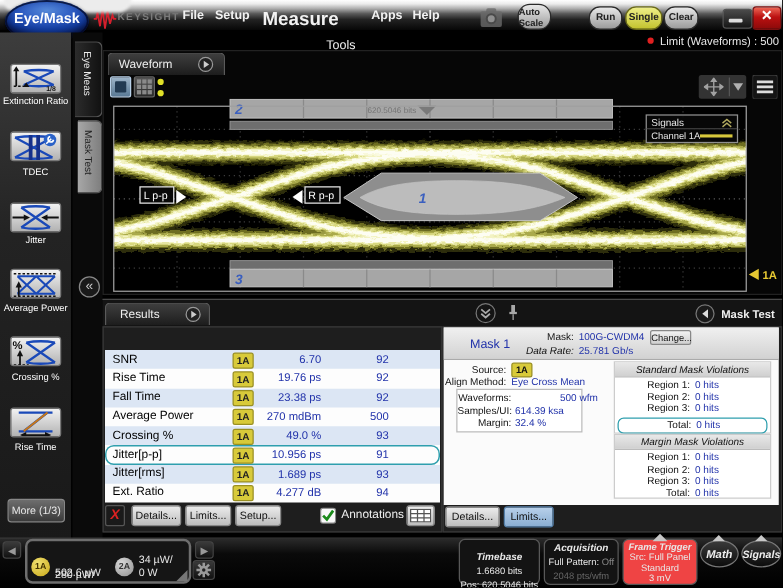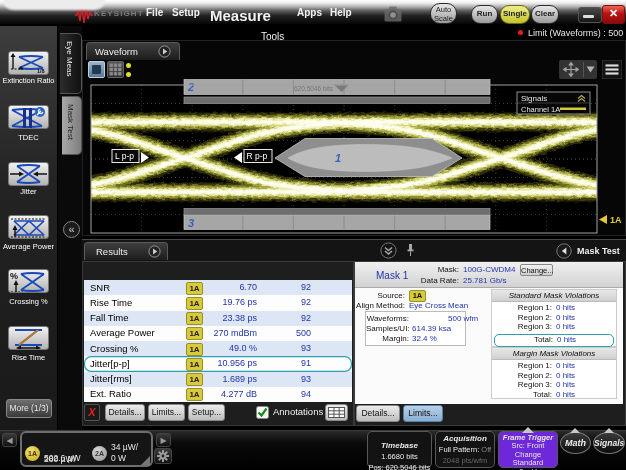--- a/index.html
+++ b/index.html
@@ -38,36 +38,40 @@
 <div class="txt" style="left:297px;top:7px;font-size:10px;font-weight:bold;color:#f2f2f2;">Apps</div>
 <div class="txt" style="left:330px;top:7px;font-size:10px;font-weight:bold;color:#f2f2f2;">Help</div>
 
 <svg class="abs" style="left:384px;top:6px;" width="18" height="16" viewBox="0 0 18 16">
   <rect x="0.5" y="3" width="17" height="12.5" rx="1.5" fill="#6a6a6a" opacity="0.8"></rect>
   <rect x="5" y="0.5" width="8" height="4" rx="1.5" fill="#6a6a6a" opacity="0.8"></rect>
   <circle cx="9" cy="9" r="4.4" fill="#4a4a4a"></circle>
   <circle cx="9" cy="9" r="2.8" fill="#909090"></circle>
 </svg>
 
-<div class="abs" style="left:430px;top:3px;width:27px;height:21px;border-radius:10px;border:1px solid #2a2a2a;
-  background:linear-gradient(#e8e8e8,#9a9a9a);color:#222;font-size:7.5px;font-weight:normal;text-align:center;line-height:8.5px;padding-top:2px;box-sizing:border-box;">Auto<br>Scale</div>
+<div class="abs" style="left:414px;top:3px;width:27px;height:21px;border-radius:10px;border:1px solid #2a2a2a;
+  background:linear-gradient(#e8e8e8,#9a9a9a);color:#222;font-size:7.5px;font-weight:bold;text-align:left;line-height:8.5px;padding-top:2px;box-sizing:border-box;">Auto<br>Scale</div>
 <div class="abs" style="left:471px;top:5px;width:25px;height:17px;border-radius:9px;border:1px solid #2a2a2a;
   background:linear-gradient(#e8e8e8,#9a9a9a);color:#222;font-size:8px;font-weight:bold;text-align:center;line-height:15px;">Run</div>
 <div class="abs" style="left:500px;top:5px;width:28px;height:17px;border-radius:9px;border:1px solid #6a6a18;
   background:linear-gradient(#eeee88,#c3c32e);color:#222;font-size:8px;font-weight:bold;text-align:center;line-height:15px;">Single</div>
 <div class="abs" style="left:531px;top:5px;width:26px;height:17px;border-radius:9px;border:1px solid #2a2a2a;
   background:linear-gradient(#e8e8e8,#9a9a9a);color:#222;font-size:8px;font-weight:bold;text-align:center;line-height:15px;">Clear</div>
 
 <div class="abs" style="left:578px;top:7px;width:22px;height:14px;border-radius:3px;border:1px solid #555;
   background:linear-gradient(#4a4a4a,#161616);"></div>
 <div class="abs" style="left:583px;top:15px;width:11px;height:3px;background:#ddd;border-radius:1px;"></div>
 <div class="abs" style="left:602px;top:5px;width:21px;height:17px;border-radius:3px;border:1px solid #7c1010;
   background:linear-gradient(#ee6655,#bb1111 45%,#8d0a0a);color:#fff;font-size:11px;font-weight:bold;text-align:center;line-height:15px;">✕</div>
 
 <div class="abs" style="left:3px;top:-7px;width:102px;height:17px;background:#ececec;border-radius:0 0 10px 10px;filter:blur(1.2px);"></div>
+<div class="abs" style="left:4px;top:0px;width:67px;height:34px;border-radius:50%;
+  background:radial-gradient(ellipse 75% 60% at 50% 25%,#5588d8 0%,#2a58c0 45%,#123a9a 75%,#0a2060 100%);
+  box-shadow:0 1px 3px rgba(0,0,0,.8), inset 0 -3px 7px rgba(0,0,25,.65), inset 0 0 0 1.5px rgba(5,15,50,.8);
+  color:#fff;font-size:11.5px;font-weight:bold;text-align:center;line-height:31px;">Eye/Mask</div>
 <svg class="abs" style="left:30px;top:26px;" width="15" height="7" viewBox="0 0 15 7">
       <path d="M2,1 L7.5,6 L13,1" fill="none" stroke="#9ec2f0" stroke-width="1.6"></path>
     </svg>
 
 <div class="abs" style="left:518px;top:29.5px;width:5px;height:5px;border-radius:50%;background:#e02020;"></div>
 <div class="txt" style="left:528px;top:27.5px;font-size:9px;color:#e8e8e8;">Limit (Waveforms) : 500</div>
 
 <div class="abs" id="sidebar" style="left:0;top:26px;width:57px;height:406px;
   background:linear-gradient(to bottom,#3d3d3d,#232323 40%,#191919);border-right:1px solid #000;"></div>
 <div class="abs" id="tabstrip" style="left:58px;top:26px;width:24px;height:406px;background:#0a0a0a;"></div>
@@ -441,21 +445,21 @@
 </svg>
 
 <div class="abs" style="left:354px;top:261px;width:272px;height:165px;background:#1e1e1e;border:1px solid #3a3a3a;box-sizing:border-box;"></div>
 <div class="abs" id="mtpanel" style="left:355px;top:262px;width:268px;height:142px;background:#fbfbfb;font-size:8px;color:#111;">
   <div class="abs" style="left:0;top:0;width:268px;height:25px;background:linear-gradient(#f0f0f0,#d2d2d2);border-bottom:1px solid #aaa;"></div>
   <div class="txt" style="left:21px;top:8px;font-size:10px;color:#2233aa;">Mask 1</div>
   <div class="txt" style="left:72px;top:2.5px;width:32px;text-align:right;">Mask:</div>
   <div class="txt" style="left:108px;top:2.5px;color:#2233aa;">100G-CWDM4</div>
   <div class="abs" style="left:165px;top:2px;width:33px;height:12px;background:linear-gradient(#f2f2f2,#cfcfcf);border:1px solid #888;border-radius:2px;
      font-size:7.5px;text-align:center;line-height:11px;box-sizing:border-box;">Change...</div>
-  <div class="txt" style="left:55px;top:14px;width:49px;text-align:right;">Data Rate:</div>
+  <div class="txt" style="left:55px;top:14px;width:49px;text-align:right;font-style:italic;">Data Rate:</div>
   <div class="txt" style="left:108px;top:14px;color:#2233aa;">25.781 Gb/s</div>
 
   <div class="txt" style="left:9px;top:29px;width:41px;text-align:right;">Source:</div>
   <div class="abs" style="left:54px;top:28px;width:15px;height:10px;background:#d8ca3a;border:1px solid #998f22;border-radius:2px;
      font-size:7.5px;font-weight:bold;text-align:center;line-height:10px;">1A</div>
   <div class="txt" style="left:0px;top:39px;width:50px;text-align:right;">Align Method:</div>
   <div class="txt" style="left:54px;top:39px;color:#2233aa;">Eye Cross Mean</div>
   <div class="abs" style="left:10px;top:49px;width:99px;height:33px;background:#fff;border:1px solid #bbb;">
     <div class="txt" style="left:0px;top:2px;width:43px;text-align:right;">Waveforms:</div>
     <div class="txt" style="left:46px;top:2px;color:#2233aa;padding-left:36px;">500 wfm</div>
@@ -534,24 +538,24 @@
   <div style="font-size:7.5px;margin-top:2px;">Pos: 620.5046 bits</div>
 </div>
 
 <div class="abs" style="left:435px;top:431px;width:60px;height:37px;background:#131313;border:1px solid #585858;border-radius:5px;box-sizing:border-box;
   color:#e8e8e8;text-align:center;">
   <div style="font-size:8px;font-weight:bold;font-style:italic;margin-top:2px;">Acquisition</div>
   <div style="font-size:7.5px;margin-top:2px;">Full Pattern: <span style="color:#888;">Off</span></div>
   <div style="font-size:7.5px;margin-top:2px;color:#666;">2048 pts/wfm</div>
 </div>
 
-<div class="abs" style="left:498px;top:431px;width:60px;height:37px;background:#6d28d9;border:1px solid #585858;border-radius:5px;box-sizing:border-box;
+<div class="abs" style="left:498px;top:431px;width:60px;height:37px;background:#ef4444;border:1px solid #585858;border-radius:5px;box-sizing:border-box;
   color:#e8e8e8;text-align:center;">
   <div style="font-size:7.5px;font-weight:bold;font-style:italic;margin-top:1px;">Frame Trigger</div>
-  <div style="font-size:7.5px;line-height:8.5px;">Src: Front Change</div>
+  <div style="font-size:7.5px;line-height:8.5px;">Src: Full Panel</div>
   <div style="font-size:7.5px;line-height:8.5px;">Standard</div>
   <div style="font-size:7.5px;line-height:8.5px;">3 mV</div>
 </div>
 <div class="abs" style="left:522px;top:426.5px;width:0;height:0;border-left:6px solid transparent;border-right:6px solid transparent;border-bottom:6px solid #c8c8c8;z-index:5;"></div>
 
 <div class="abs" style="left:560px;top:432px;width:31px;height:22px;border-radius:50%;background:linear-gradient(#3a3a3a,#0c0c0c);border:1px solid #777;
   color:#eee;font-size:9px;font-weight:bold;font-style:italic;text-align:center;line-height:21px;box-sizing:border-box;">Math</div>
 <div class="abs" style="left:570px;top:427.5px;width:0;height:0;border-left:5px solid transparent;border-right:5px solid transparent;border-bottom:5px solid #c8c8c8;z-index:5;"></div>
 <div class="abs" style="left:593px;top:432px;width:32px;height:22px;border-radius:50%;background:linear-gradient(#3a3a3a,#0c0c0c);border:1px solid #777;
   color:#eee;font-size:8.5px;font-weight:bold;font-style:italic;text-align:center;line-height:21px;box-sizing:border-box;">Signals</div>

